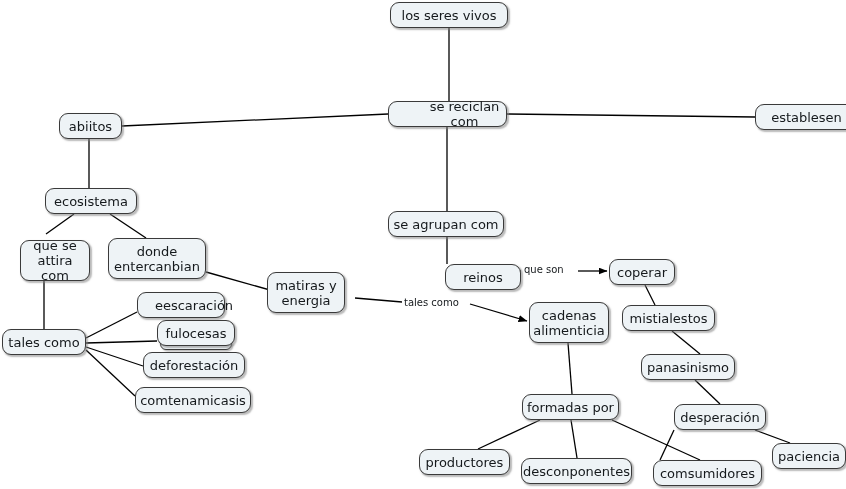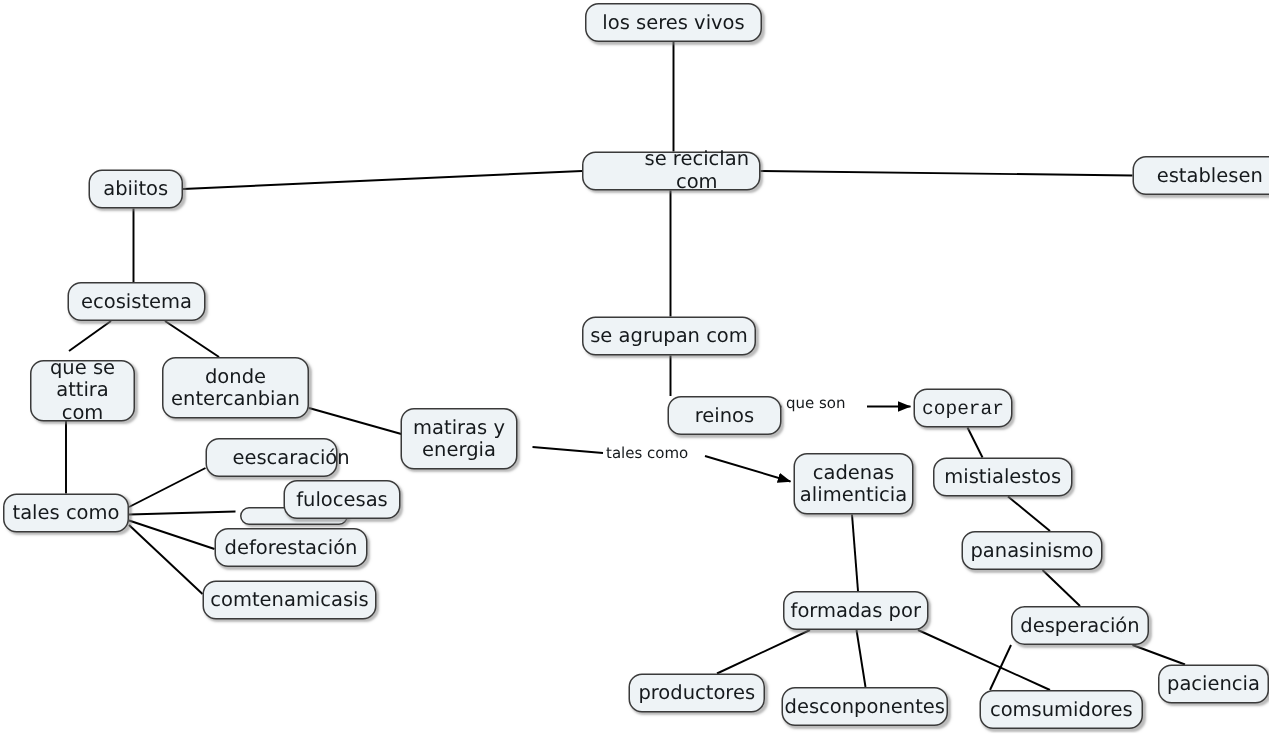--- a/index.html
+++ b/index.html
@@ -103,28 +103,28 @@
       <div class="node" style="left: 388px; top: 101px; width: 119px; height: 26px; padding-left: 36px;">se reciclan com</div>
       <div class="node" style="left: 59px; top: 113px; width: 63px; height: 26px;">abiitos</div>
       <div class="node" style="left: 755px; top: 104px; width: 103px; height: 26px;">establesen</div>
       <div class="node" style="left: 45px; top: 188px; width: 92px; height: 26px;">ecosistema</div>
       <div class="node" style="left: 4px; top: 240px; width: 70px; height: 41px; margin-left: 16px;">que se
 attira com</div>
       <div class="node" style="left: 108px; top: 238px; width: 98px; height: 41px;">donde
 entercanbian</div>
       <div class="node" style="left: 2px; top: 329px; width: 84px; height: 26px;">tales como</div>
       <div class="node" style="left: 137px; top: 292px; width: 88px; height: 26px; padding-left: 28px;">eescaración</div>
-      <div class="node" style="left: 157px; top: 320px; width: 78px; height: 26px; margin-left: 32px;">fulocesas</div>
+      <div class="node" style="left: 157px; top: 320px; width: 78px; height: 26px;">fulocesas</div>
       <div class="node" style="left: 143px; top: 352px; width: 102px; height: 26px;">deforestación</div>
       <div class="node" style="left: 135px; top: 387px; width: 116px; height: 26px;">comtenamicasis</div>
       <div class="node" style="left: 267px; top: 272px; width: 78px; height: 41px;">matiras y
 energia</div>
       <div class="node" style="left: 388px; top: 211px; width: 116px; height: 26px;">se agrupan com</div>
       <div class="node" style="left: 419px; top: 264px; width: 76px; height: 26px; margin-left: 26px;">reinos</div>
-      <div class="node" style="left: 609px; top: 259px; width: 66px; height: 26px; font-family: Liberation Mono, monospace;">coperar</div>
+      <div class="node" style="left: 609px; top: 259px; width: 66px; height: 26px;">coperar</div>
       <div class="node" style="left: 529px; top: 302px; width: 80px; height: 41px;">cadenas
 alimenticia</div>
       <div class="node" style="left: 622px; top: 305px; width: 93px; height: 26px;">mistialestos</div>
       <div class="node" style="left: 641px; top: 354px; width: 94px; height: 26px;">panasinismo</div>
       <div class="node" style="left: 674px; top: 404px; width: 92px; height: 26px; text-align: center;">desperación</div>
       <div class="node" style="left: 772px; top: 443px; width: 74px; height: 26px;">paciencia</div>
       <div class="node" style="left: 522px; top: 394px; width: 97px; height: 26px;">formadas por</div>
       <div class="node" style="left: 419px; top: 449px; width: 91px; height: 26px;">productores</div>
       <div class="node" style="left: 521px; top: 458px; width: 111px; height: 26px;">desconponentes</div>
       <div class="node" style="left: 653px; top: 460px; width: 109px; height: 26px;">comsumidores</div>

